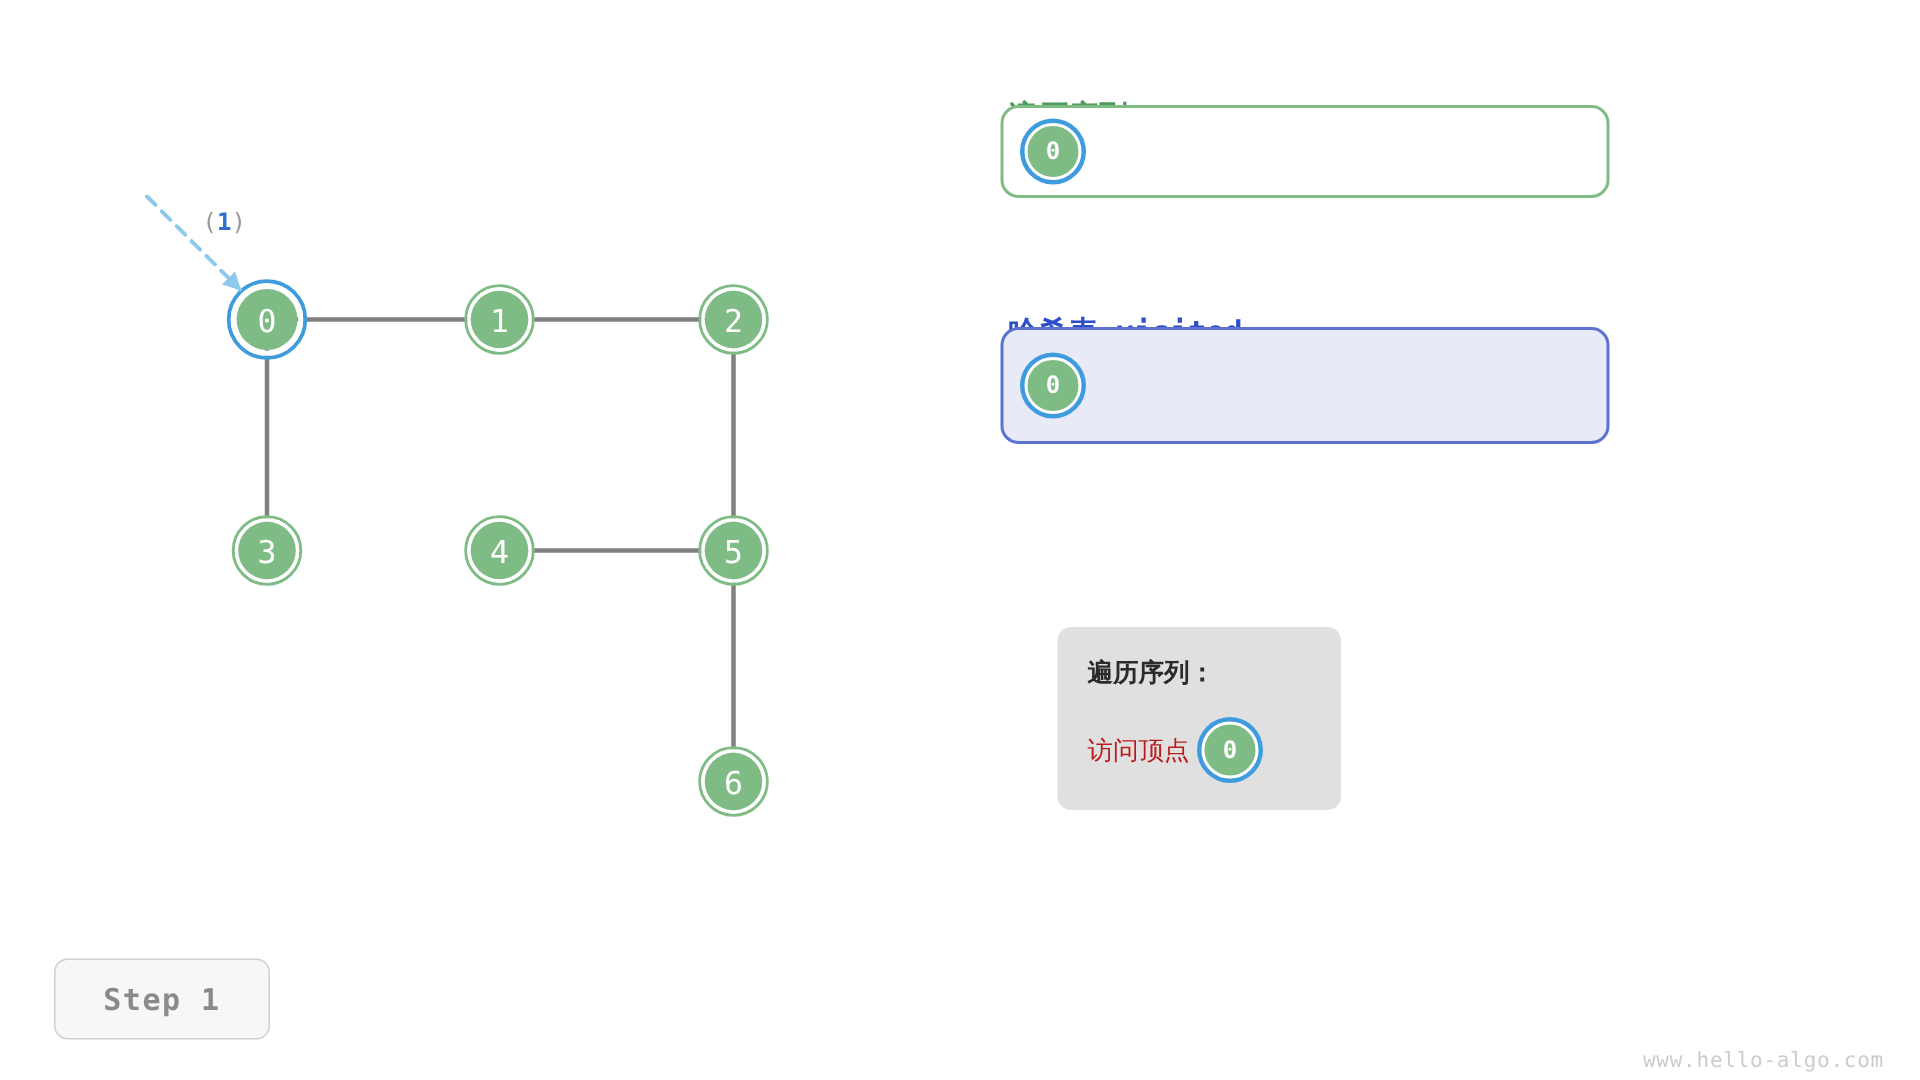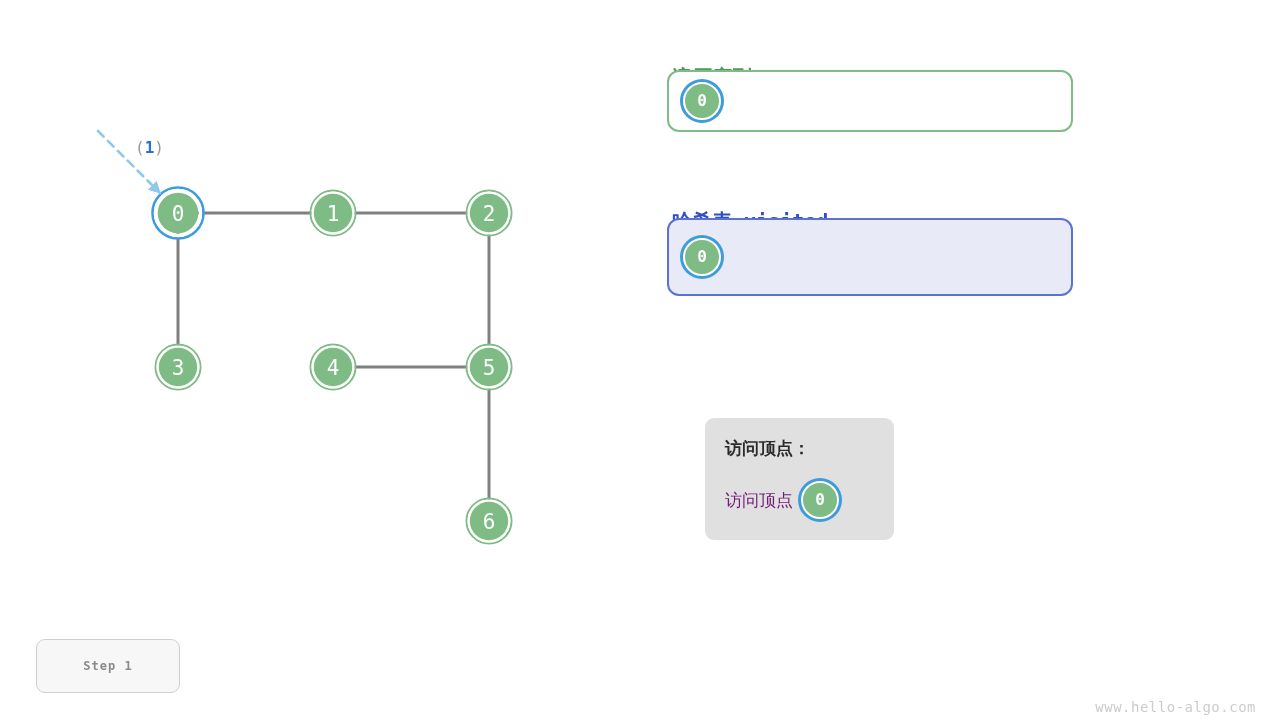--- a/index.html
+++ b/index.html
@@ -128,40 +128,40 @@
   }
   #info-row {
     display: flex;
     align-items: center;
     gap: 8px;
     margin-top: 24px;
   }
   #info-row-text {
     font-family: "Liberation Sans", sans-serif;
     font-size: 17px;
-    color: #701a75;
+    color: #b91c1c;
     line-height: 1;
   }
 
   
   #step-badge {
     position: absolute;
     left: 36px; top: 639px;
     width: 144px; height: 54px;
     box-sizing: border-box;
     background: #f7f7f7;
     border: 1px solid #cfcfcf;
     border-radius: 9px;
     display: flex;
     align-items: center;
     justify-content: center;
   }
   #step-badge-text {
     font-family: "DejaVu Sans Mono", "Liberation Mono", monospace;
-    font-size: 12px;
+    font-size: 20px;
     font-weight: bold;
     color: #8a8a8a;
     letter-spacing: 1px;
   }
 
   
   #watermark {
     position: absolute;
     right: 24px; bottom: 5px;
     font-family: "DejaVu Sans Mono", "Liberation Mono", monospace;
@@ -255,21 +255,21 @@
 
   <div class="section-title" id="visited-title">哈希表 visited</div>
 
   <div class="collection-box" id="visited-box">
       <span class="token highlight">
         <span class="token-text">0</span>
       </span>
     </div>
 
   <div id="info-box">
-    <div id="info-heading">访问顶点：</div>
+    <div id="info-heading">遍历序列：</div>
     <div id="info-row">
       <span id="info-row-text">访问顶点</span>
       <span class="token highlight">
         <span class="token-text">0</span>
       </span>
     </div>
   </div>
 </div>
 
 <div id="step-badge">

